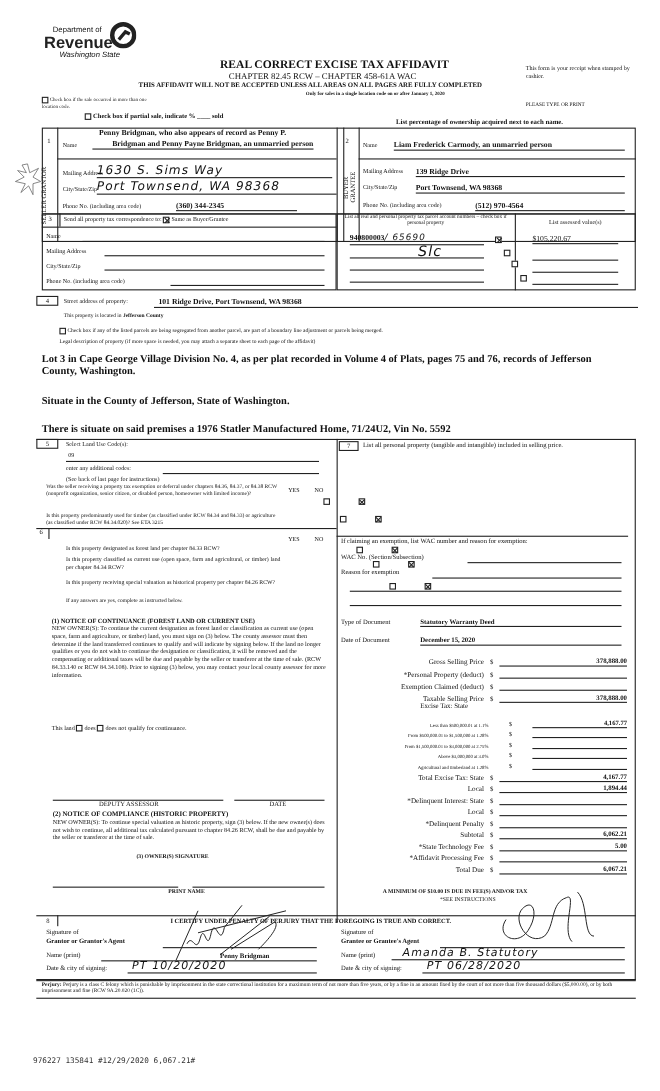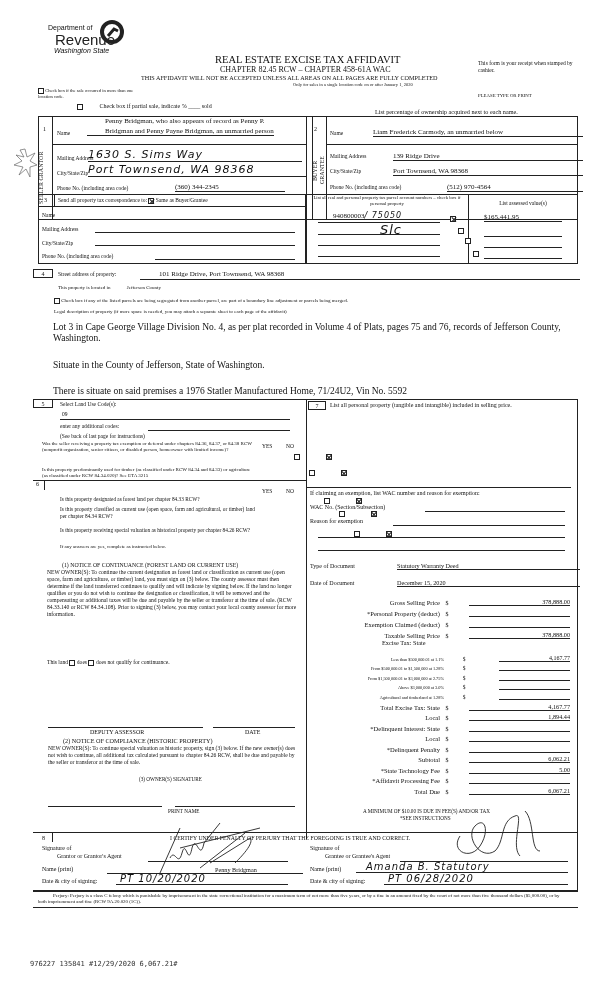--- a/index.html
+++ b/index.html
@@ -1,19 +1,19 @@
 <!DOCTYPE html>
 <html><head>
 <meta charset="utf-8">
 <style>
   * { box-sizing: border-box; margin: 0; padding: 0; }
   html, body { width: 600px; height: 992px; background: #fff; overflow: hidden; }
   body { font-family: "Liberation Serif", serif; color: #111; position: relative; font-size: 6px; }
   .abs { position: absolute; }
-  .b { font-weight: normal; margin-left: 15px; }
+  .b { font-weight: bold; }
   .ul { border-bottom: 0.8px solid #222; }
   .box { border: 1px solid #222; }
   .cb { display: inline-block; width: 6px; height: 6px; border: 0.8px solid #222; vertical-align: middle; position: relative; background:#fff; }
   .cb.x::before, .cb.x::after { content: ""; position: absolute; left: -0.5px; top: 2px; width: 6px; height: 0.8px; background: #222; }
   .cb.x::before { transform: rotate(45deg); }
   .cb.x::after { transform: rotate(-45deg); }
   .hand { font-family: "DejaVu Sans", sans-serif; font-style: italic; letter-spacing: 1px; }
   .vert { writing-mode: vertical-rl; transform: rotate(180deg); font-size: 6px; text-align: center; line-height: 7px; }
   .line { position: absolute; height: 0; border-top: 0.8px solid #222; }
   .vline { position: absolute; width: 0; border-left: 1px solid #222; }
@@ -28,22 +28,22 @@
 <div class="abs" style="left:40px;top:14px;width:90px;height:40px;">
   <div class="abs" style="left:8px;top:10px;font-family:'Liberation Sans',sans-serif;font-size:7px;">Department of</div>
   <div class="abs b" style="left:0;top:17px;font-family:'Liberation Sans',sans-serif;font-size:15px;color:#222;">Revenue</div>
   <div class="abs" style="left:14px;top:33px;font-family:'Liberation Sans',sans-serif;font-size:7px;font-style:italic;">Washington State</div>
   <svg class="abs" style="left:60px;top:6px;" width="24" height="24" viewBox="0 0 24 24">
     <circle cx="12" cy="12" r="10" fill="none" stroke="#222" stroke-width="4"></circle>
     <path d="M8 16 L14 9 L18 11" stroke="#222" stroke-width="3" fill="none"></path>
   </svg>
 </div>
 
-<div class="abs b" style="left:200px;top:54px;font-size:10.5px;">REAL ESTATE EXCISE TAX AFFIDAVIT</div>
-<div class="abs" style="left:220px;top:65px;font-size:8px;">CHAPTER 82.45 RCW – CHAPTER 458-61A WAC</div>
+<div class="abs b" style="left:200px;top:54px;font-size:10.5px;">REAL CORRECT EXCISE TAX AFFIDAVIT</div>
+<div class="abs" style="left:208px;top:65px;font-size:8px;">CHAPTER 82.45 RCW – CHAPTER 458-61A WAC</div>
 <div class="abs b" style="left:126px;top:74px;font-size:6.2px;">THIS AFFIDAVIT WILL NOT BE ACCEPTED UNLESS ALL AREAS ON ALL PAGES ARE FULLY COMPLETED</div>
 <div class="abs b" style="left:278px;top:82px;font-size:4.5px;">Only for sales in a single location code on or after January 1, 2020</div>
 <div class="abs" style="left:478px;top:60px;width:96px;font-size:5.5px;line-height:7px;">This form is your receipt when stamped by cashier.</div>
 <div class="abs" style="left:478px;top:93px;font-size:4.8px;">PLEASE TYPE OR PRINT</div>
 
 <div class="abs" style="left:38px;top:88px;width:100px;font-size:4.6px;line-height:5px;">
   <span class="cb"></span>
   <span>Check box if the sale occurred in more than one location code.</span>
 </div>
 <div class="abs" style="left:77px;top:103px;font-size:6px;">
@@ -64,33 +64,33 @@
 <div class="vline" style="left:52px;top:116px;height:104px;"></div>
 <div class="vline" style="left:312px;top:116px;height:104px;"></div>
 <div class="vline" style="left:326px;top:116px;height:104px;"></div>
 <div class="line" style="left:52px;top:144px;width:254px;"></div>
 <div class="line" style="left:326px;top:144px;width:252px;"></div>
 
 <div class="abs" style="left:43px;top:126px;font-size:6px;">1</div>
 <div class="abs vert" style="left:38px;top:148px;width:14px;height:60px;">SELLER GRANTOR</div>
 <div class="abs" style="left:57px;top:130px;font-size:5.5px;">Name</div>
 <div class="abs b" style="left:90px;top:117px;font-size:7px;">Penny Bridgman, who also appears of record as Penny P.</div>
-<div class="abs b ul" style="left:72px;top:127px;font-size:7px;padding-left:18px;">Bridgman and Penny Payne Bridgman, an unmarried person</div>
+<div class="abs b ul" style="left:84px;top:127px;font-size:7px;padding-left:18px;">Bridgman and Penny Payne Bridgman, an unmarried person</div>
 
 <div class="abs" style="left:57px;top:155px;font-size:5.5px;">Mailing Address</div>
 <div class="abs hand ul" style="left:88px;top:148px;width:214px;font-size:11px;">1630 S. Sims Way</div>
 <div class="abs" style="left:57px;top:170px;font-size:5.5px;">City/State/Zip</div>
 <div class="abs hand ul" style="left:88px;top:163px;width:218px;font-size:11px;white-space:nowrap;overflow:hidden;">Port Townsend, WA 98368</div>
 <div class="abs" style="left:57px;top:185px;font-size:5.5px;">Phone No. (including area code)</div>
 <div class="abs b ul" style="left:160px;top:183px;width:110px;font-size:7px;">(360) 344-2345</div>
 
 <div class="abs" style="left:314px;top:126px;font-size:6px;">2</div>
 <div class="abs vert" style="left:312px;top:148px;width:14px;height:45px;">BUYER GRANTEE</div>
 <div class="abs" style="left:330px;top:130px;font-size:5.5px;">Name</div>
-<div class="abs b ul" style="left:358px;top:128px;width:210px;font-size:7px;">Liam Frederick Carmody, an unmarried below</div>
+<div class="abs b ul" style="left:358px;top:128px;width:210px;font-size:7px;">Liam Frederick Carmody, an unmarried person</div>
 <div class="abs" style="left:330px;top:153px;font-size:5.5px;">Mailing Address</div>
 <div class="abs b ul" style="left:378px;top:152px;width:190px;font-size:7px;">139 Ridge Drive</div>
 <div class="abs" style="left:330px;top:168px;font-size:5.5px;">City/State/Zip</div>
 <div class="abs b ul" style="left:378px;top:167px;width:190px;font-size:7px;">Port Townsend, WA  98368</div>
 <div class="abs" style="left:330px;top:184px;font-size:5.5px;">Phone No. (including area code)</div>
 <div class="abs b ul" style="left:432px;top:183px;width:136px;font-size:7px;">(512) 970-4564</div>
 
 
 <div class="line" style="left:38px;top:194px;width:540px;"></div>
 
@@ -113,33 +113,33 @@
 <div class="abs" style="left:42px;top:253px;font-size:5.5px;">Phone No. (including area code)</div>
 <div class="line" style="left:155px;top:259px;width:140px;"></div>
 
 
 <div class="abs box" style="left:306px;top:194px;width:272px;height:70px;"></div>
 <div class="vline" style="left:468px;top:194px;height:70px;"></div>
 <div class="abs" style="left:308px;top:195px;width:158px;text-align:center;font-size:4.8px;line-height:5.5px;">List all real and personal property tax parcel account numbers – check box if personal property</div>
 <div class="abs" style="left:470px;top:200px;width:106px;text-align:center;font-size:5.5px;">List assessed value(s)</div>
 
 <div class="abs" style="left:318px;top:211px;width:146px;">
-  <span class="b" style="font-size:7px;">940800003</span><span class="hand" style="font-size:8px;">/ 75050</span>
+  <span class="b" style="font-size:7px;">940800003</span><span class="hand" style="font-size:8px;">/ 65690</span>
 </div>
 <div class="line" style="left:318px;top:222px;width:122px;"></div>
 <span class="abs cb x" style="left:450px;top:215px;"></span>
 <div class="abs hand" style="left:380px;top:222px;font-size:13px;">Slc</div>
 <div class="line" style="left:318px;top:234px;width:122px;"></div>
 <span class="abs cb" style="left:450px;top:227px;"></span>
 <div class="line" style="left:318px;top:245px;width:122px;"></div>
 <span class="abs cb" style="left:450px;top:237px;"></span>
 <div class="line" style="left:318px;top:256px;width:122px;"></div>
 <span class="abs cb" style="left:450px;top:250px;"></span>
 
-<div class="abs ul" style="left:484px;top:213px;width:78px;font-size:7px;">$165,441.95</div>
+<div class="abs ul" style="left:484px;top:213px;width:78px;font-size:7px;">$105,220.67</div>
 <div class="line" style="left:484px;top:236px;width:78px;"></div>
 <div class="line" style="left:484px;top:247px;width:78px;"></div>
 <div class="line" style="left:484px;top:258px;width:78px;"></div>
 
 
 <div class="abs box" style="left:33px;top:269px;width:20px;height:9px;text-align:center;font-size:6px;line-height:8px;">4</div>
 <div class="abs" style="left:58px;top:271px;font-size:5.5px;">Street address of property:</div>
 <div class="abs b" style="left:144px;top:270px;font-size:7px;">101 Ridge Drive, Port Townsend, WA  98368</div>
 <div class="line" style="left:140px;top:279px;width:440px;"></div>
 <div class="abs" style="left:58px;top:285px;font-size:5px;">

